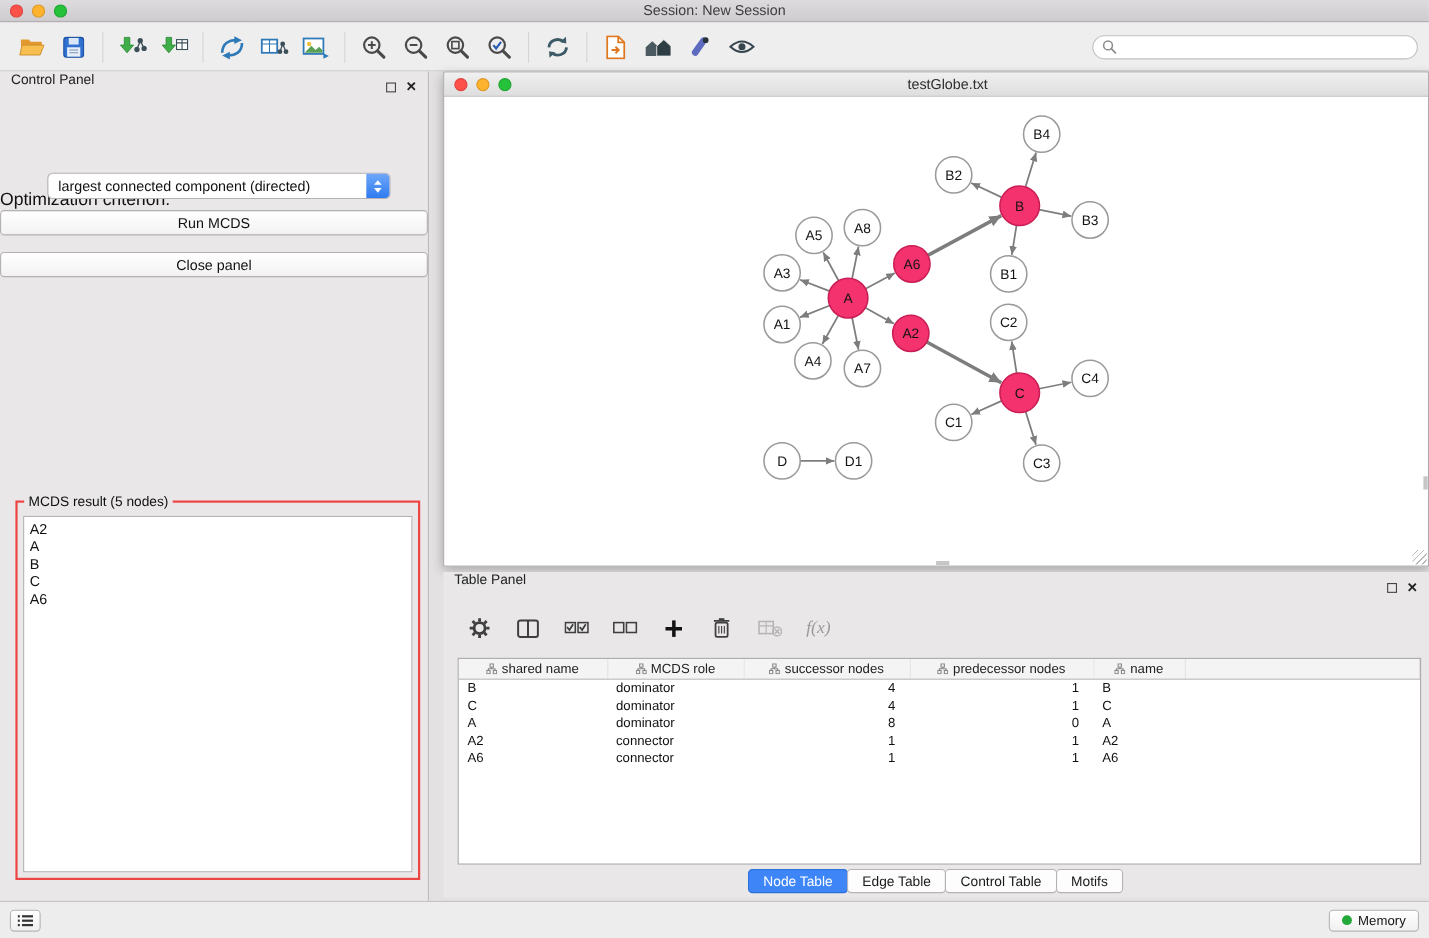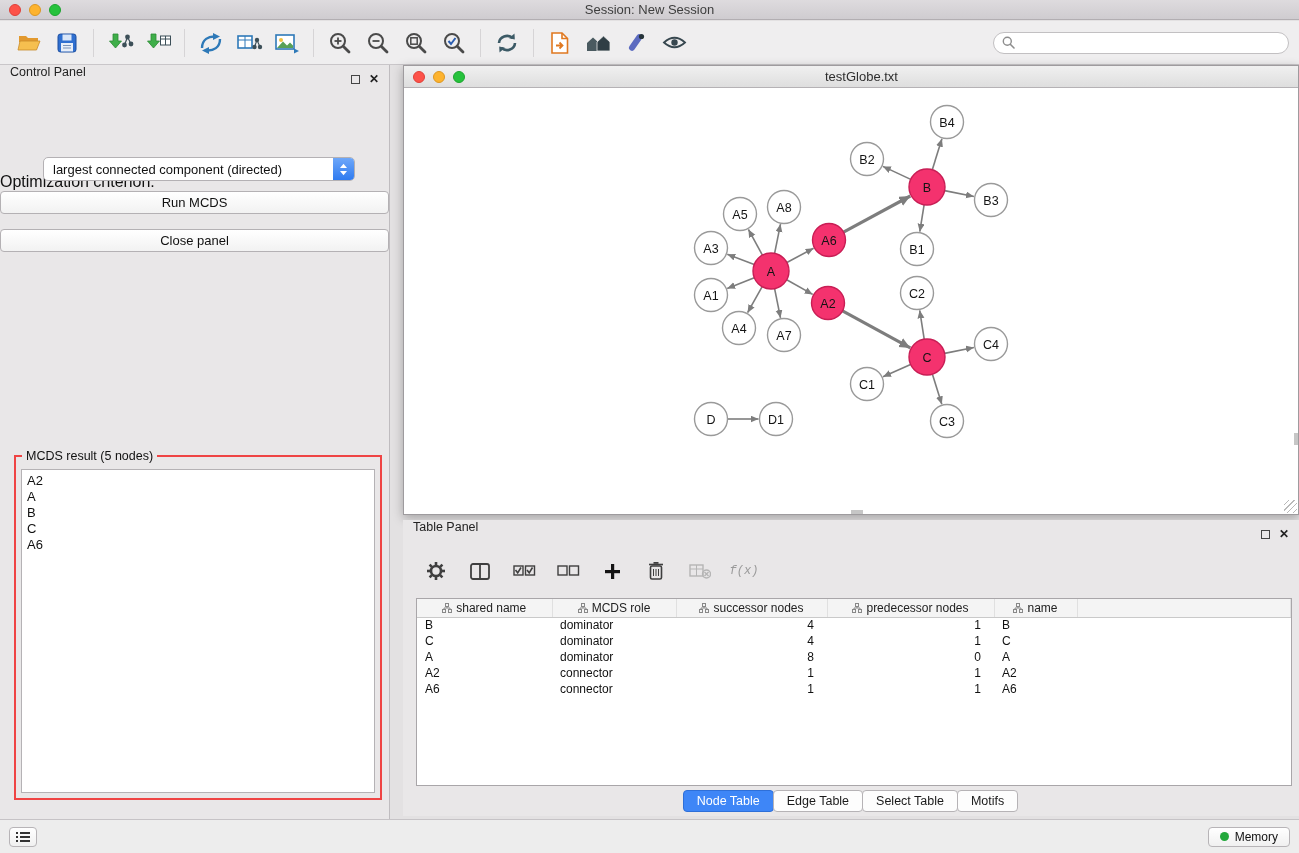--- a/index.html
+++ b/index.html
@@ -82,21 +82,21 @@
   .hnub { position:absolute; bottom:0; left:447px; width:12px; height:4px; background:#c6c6c6; }
   .resize-grip { position:absolute; right:1px; bottom:1px; width:13px; height:13px;
     background:repeating-linear-gradient(135deg, transparent 0 3px, #b9b9b9 3px 4px); }
 
   
   .table-panel { position:absolute; left:13px; top:455px; right:0; height:296px; background:#e9e7e8; }
   .tp-toolbar { position:absolute; left:0; top:30px; width:100%; height:42px;
     display:flex; align-items:center; padding-left:18px; gap:14px; }
   .tp-btn { background:none; border:none; width:30px; height:32px;
     display:flex; align-items:center; justify-content:center; cursor:pointer; }
-  .fx-label { font-family:Liberation Mono, monospace; font-style:italic; font-size:12px; color:#9a9a9a; }
+  .fx-label { font-family:Liberation Serif, serif; font-style:italic; font-size:16px; color:#9a9a9a; }
 
   .table-wrap { position:absolute; left:13px; right:7px; top:78px; height:188px;
     background:#fff; border:1px solid #a9a6a9; overflow:hidden; }
   table.data-table { width:100%; border-collapse:collapse; table-layout:fixed; }
   table.data-table th { background:#f4f4f4; border-bottom:1px solid #c9c9c9; border-right:1px solid #e0e0e0;
     font-size:12px; font-weight:normal; color:#222; height:18px; text-align:center;
     white-space:nowrap; overflow:hidden; }
   table.data-table th .col-icon { vertical-align:-1px; margin-right:4px; }
   table.data-table td { font-size:12px; color:#111; height:16px; padding:0 8px;
     white-space:nowrap; overflow:hidden; }
@@ -591,21 +591,21 @@
                 <td class="num">1</td>
                 <td>A6</td>
                 <td></td>
               </tr>
             </tbody>
         </table>
       </div>
       <div class="tp-tabs">
           <div class="seg-tab active">Node Table</div>
           <div class="seg-tab">Edge Table</div>
-          <div class="seg-tab">Select Table</div>
+          <div class="seg-tab">Control Table</div>
           <div class="seg-tab">Motifs</div>
         </div>
     </div>
   </div>
 
   <div class="statusbar">
     <button class="sb-list-btn">
       <svg width="14" height="12" viewBox="0 0 14 12">
         <g fill="#333">
           <rect x="0" y="1" width="2" height="2"></rect>

